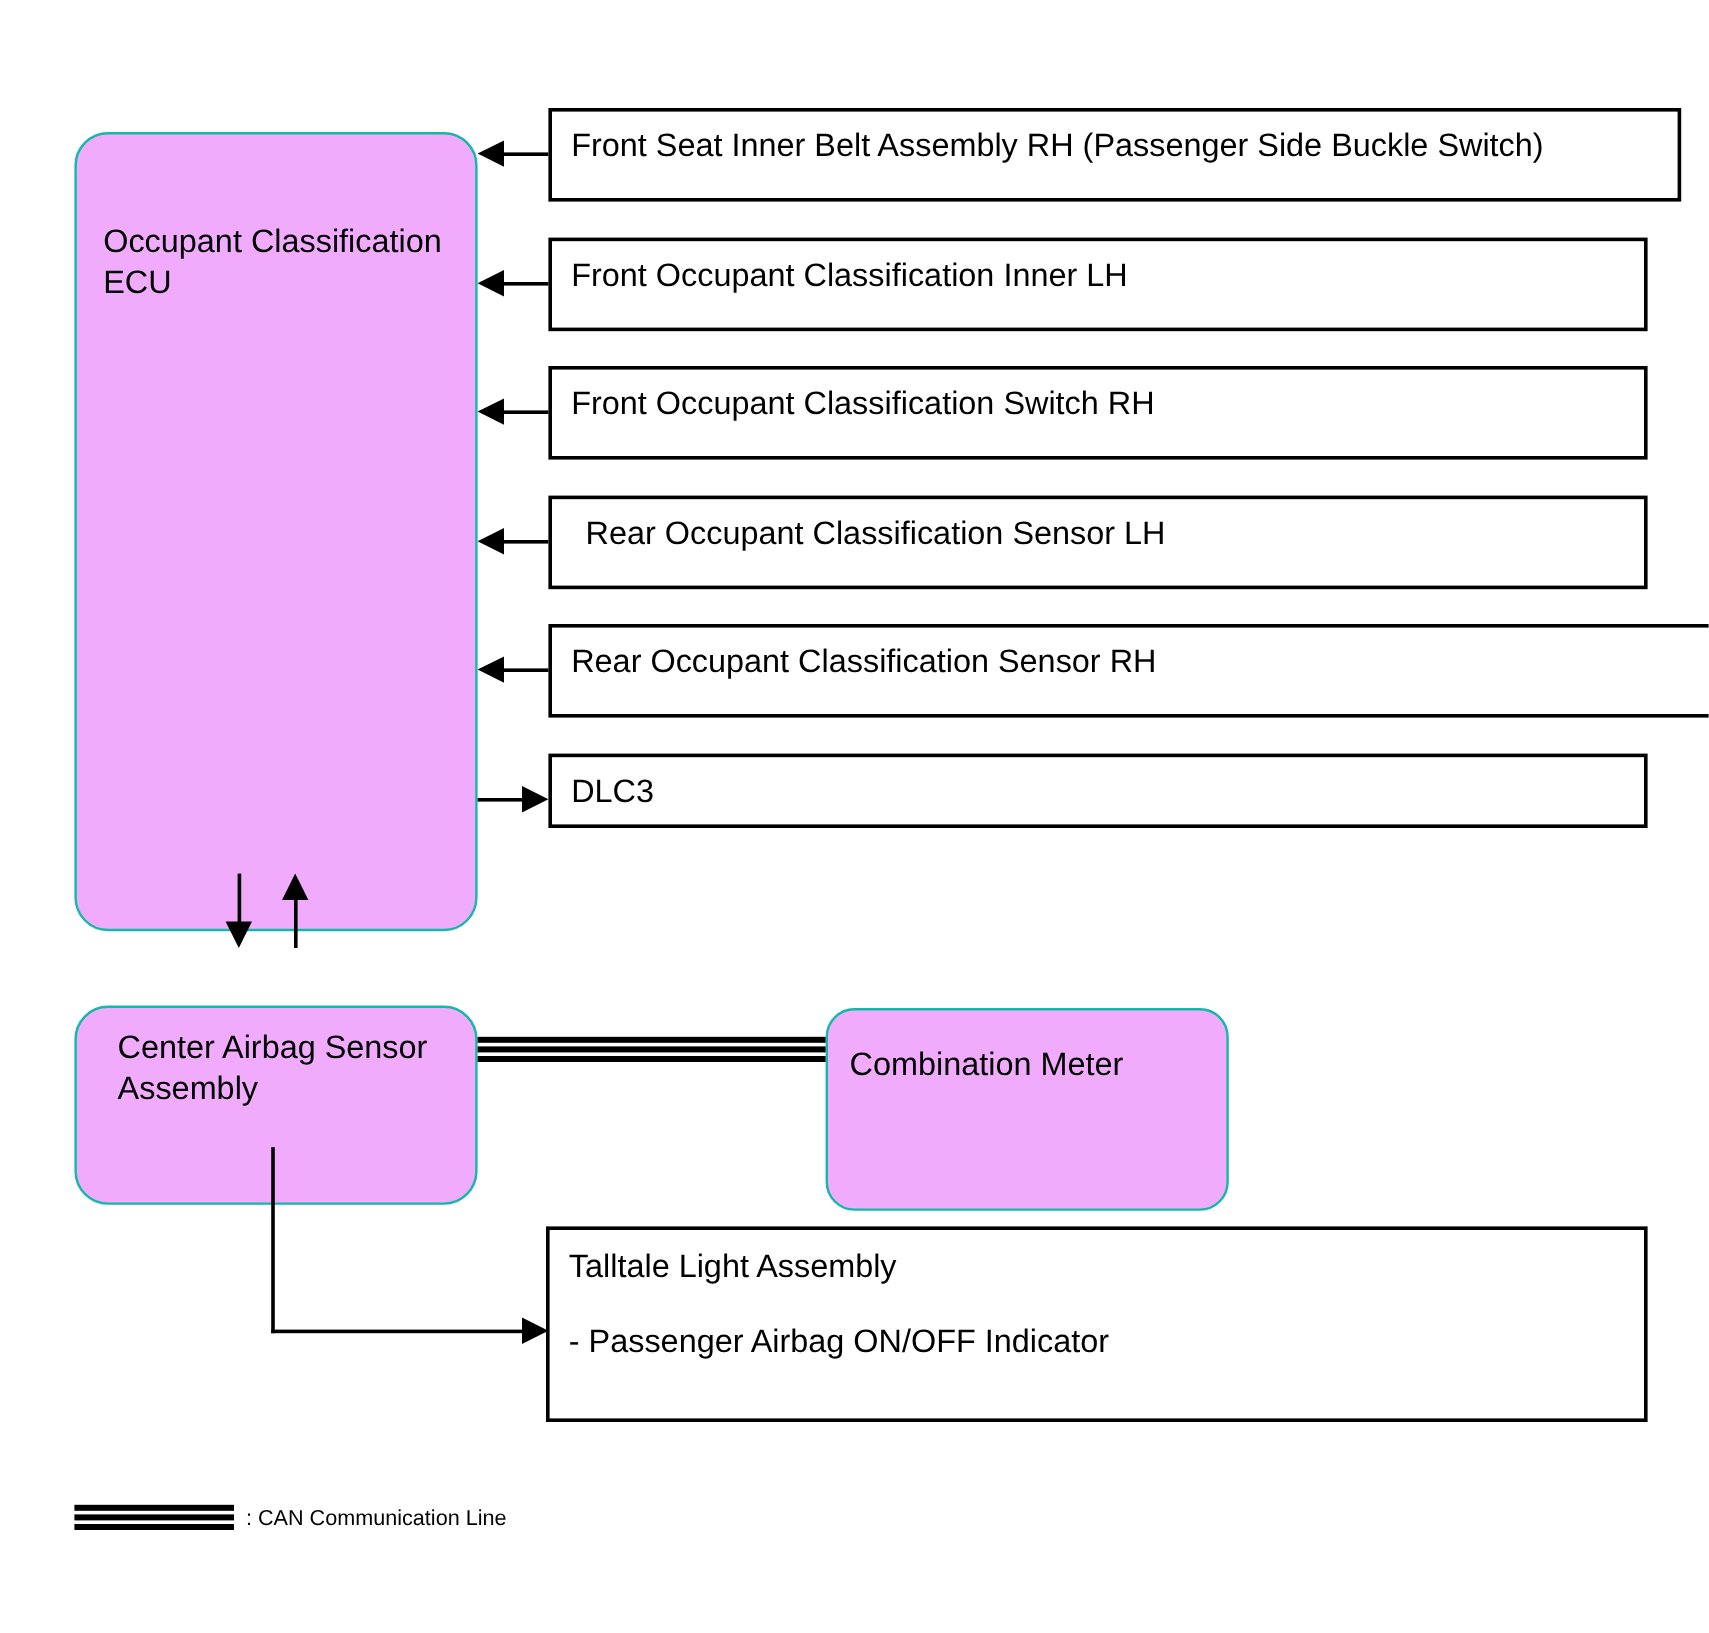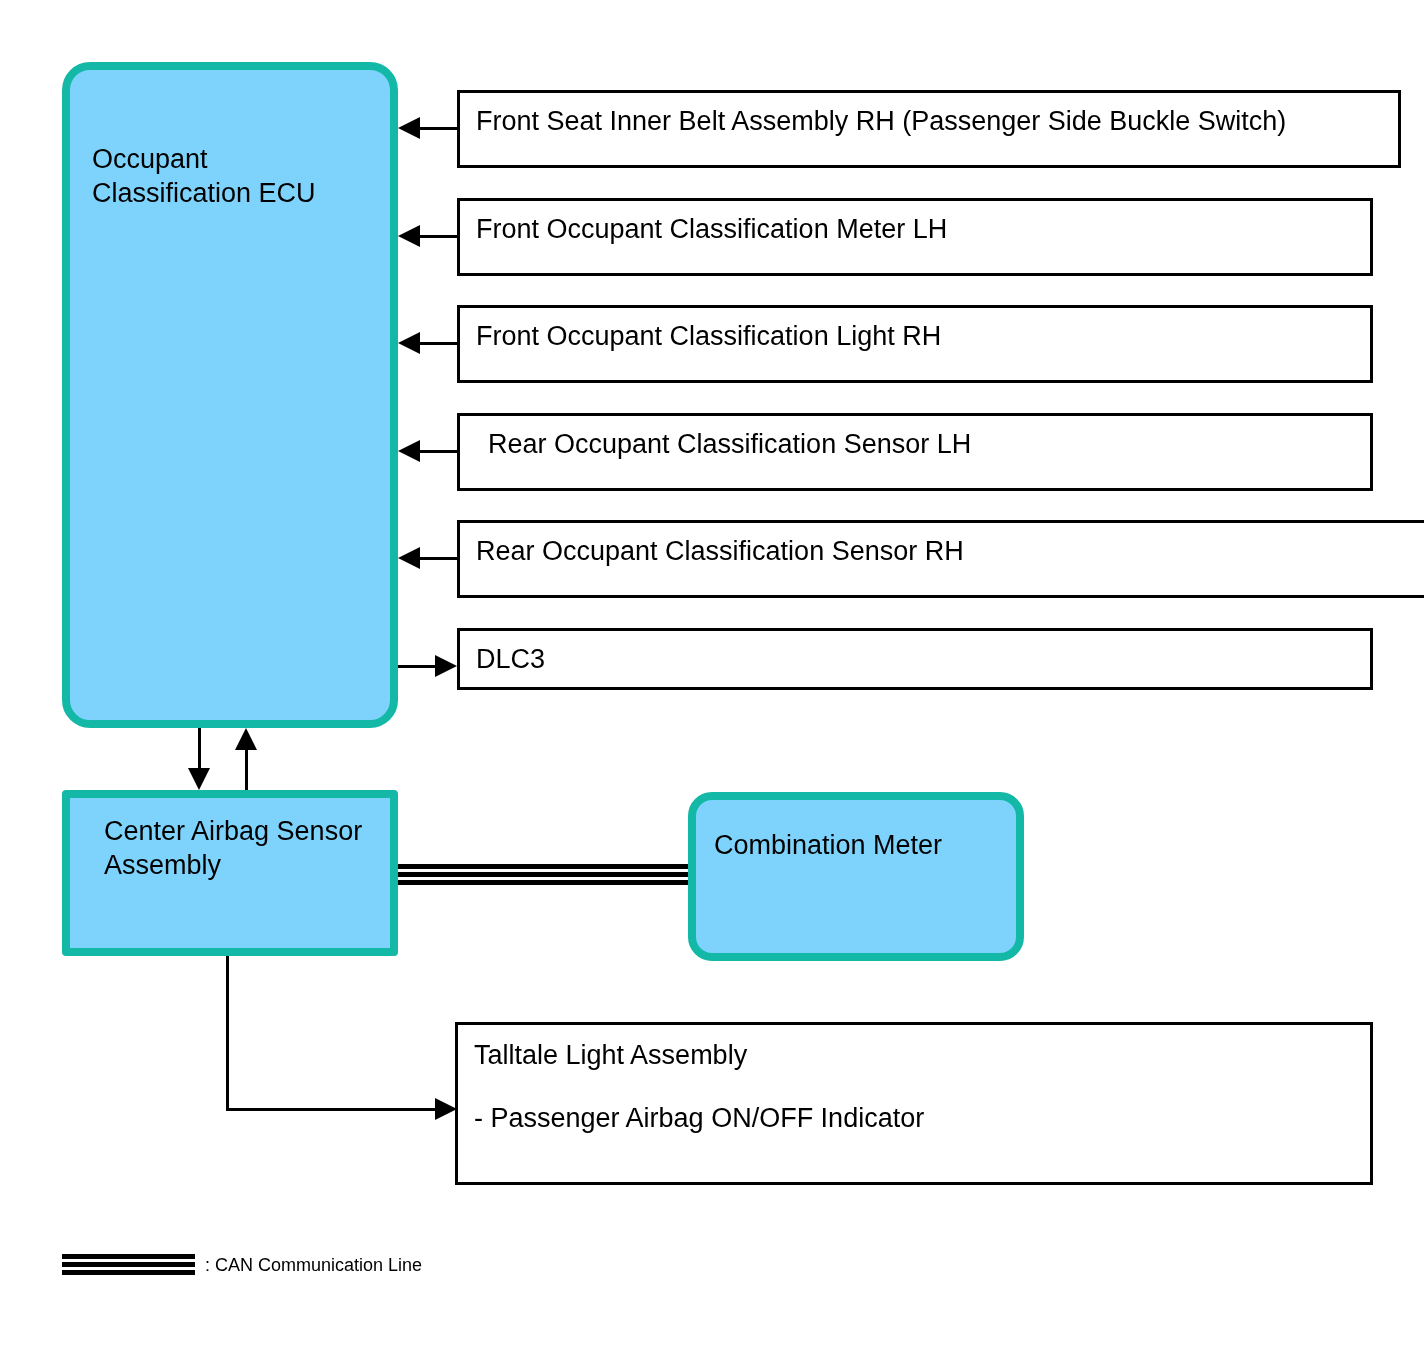--- a/index.html
+++ b/index.html
@@ -10,25 +10,26 @@
   }
   .canvas {
     position: relative;
     width: 1424px;
     height: 1361px;
     background: #ffffff;
     overflow: hidden;
   }
   .node {
     position: absolute;
-    border: 8px solid #14b8a6;
+    border: 2px solid #14b8a6;
     border-radius: 28px;
-    background: #7dd3fc;
+    background: #f0abfc;
     font-size: 27px;
     line-height: 34px;
+    margin-top: 48px;
   }
   .node-label {
     display: block;
   }
   .rect-box {
     position: absolute;
     border: 3px solid #000000;
     background: #ffffff;
     font-size: 27px;
     line-height: 33px;
@@ -84,24 +85,24 @@
 <div class="canvas">
 
   <div class="node" style="left:62px; top:62px; width:336px; height:666px;">
     <div class="node-label" style="margin:72px 24px 0 22px;">Occupant Classification ECU</div>
   </div>
 
   <div class="rect-box" style="left:457px; top:90px; width:944px; height:78px;">
     <div class="rect-label">Front Seat Inner Belt Assembly RH (Passenger Side Buckle Switch)</div>
   </div>
   <div class="rect-box" style="left:457px; top:198px; width:916px; height:78px;">
-    <div class="rect-label">Front Occupant Classification Meter LH</div>
+    <div class="rect-label">Front Occupant Classification Inner LH</div>
   </div>
   <div class="rect-box" style="left:457px; top:305px; width:916px; height:78px;">
-    <div class="rect-label">Front Occupant Classification Light RH</div>
+    <div class="rect-label">Front Occupant Classification Switch RH</div>
   </div>
   <div class="rect-box" style="left:457px; top:413px; width:916px; height:78px;padding-left:12px;">
     <div class="rect-label">Rear Occupant Classification Sensor LH</div>
   </div>
   <div class="rect-box" style="left:457px; top:520px; width:1033px; height:78px;">
     <div class="rect-label">Rear Occupant Classification Sensor RH</div>
   </div>
   <div class="rect-box" style="left:457px; top:628px; width:916px; height:62px;">
     <div class="rect-label">DLC3</div>
   </div>
@@ -123,21 +124,21 @@
 
   <div class="hline" style="left:398px; top:665px; width:37px;"></div>
   <div class="arrow-right" style="left:435px; top:655px;"></div>
 
   <div class="vline" style="left:198px; top:728px; height:42px;"></div>
   <div class="arrow-down" style="left:188px; top:768px;"></div>
 
   <div class="arrow-up" style="left:235px; top:728px;"></div>
   <div class="vline" style="left:245px; top:748px; height:42px;"></div>
 
-  <div class="node" style="left:62px; top:790px; width:336px; height:166px; border-radius:4px;">
+  <div class="node" style="left:62px; top:790px; width:336px; height:166px; border-radius:28px;">
     <div class="node-label" style="margin:16px 24px 0 34px;">Center Airbag Sensor Assembly</div>
   </div>
 
   <div class="node" style="left:688px; top:792px; width:336px; height:169px; border-radius:24px;">
     <div class="node-label" style="margin:28px 20px 0 18px;">Combination Meter</div>
   </div>
 
   <div class="can-band" style="left:398px; top:864px; width:290px; height:21px;">
     <div class="stripe"></div>
     <div class="stripe"></div>

